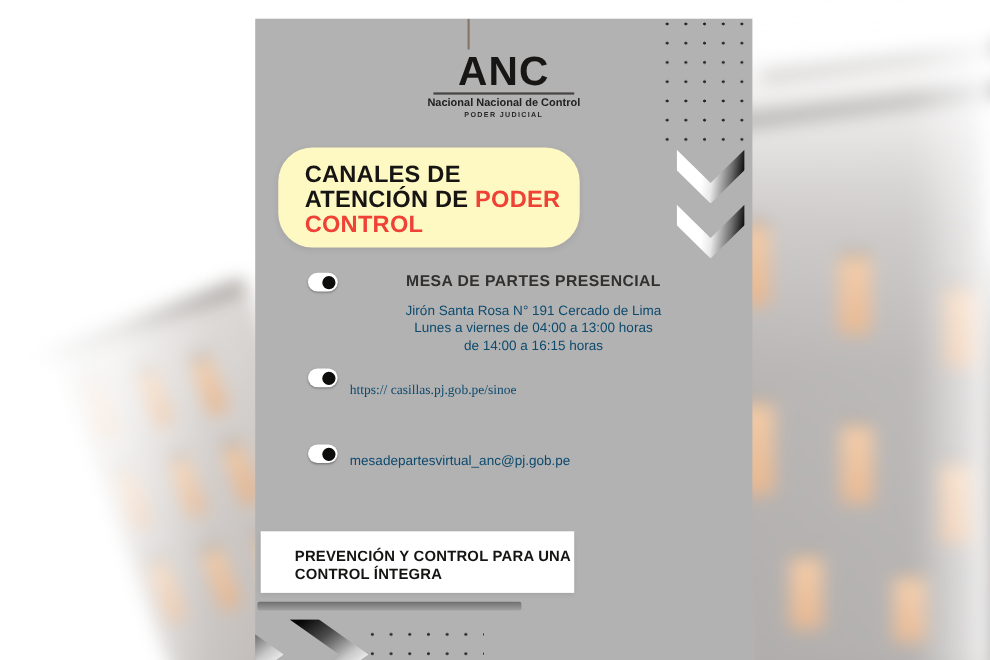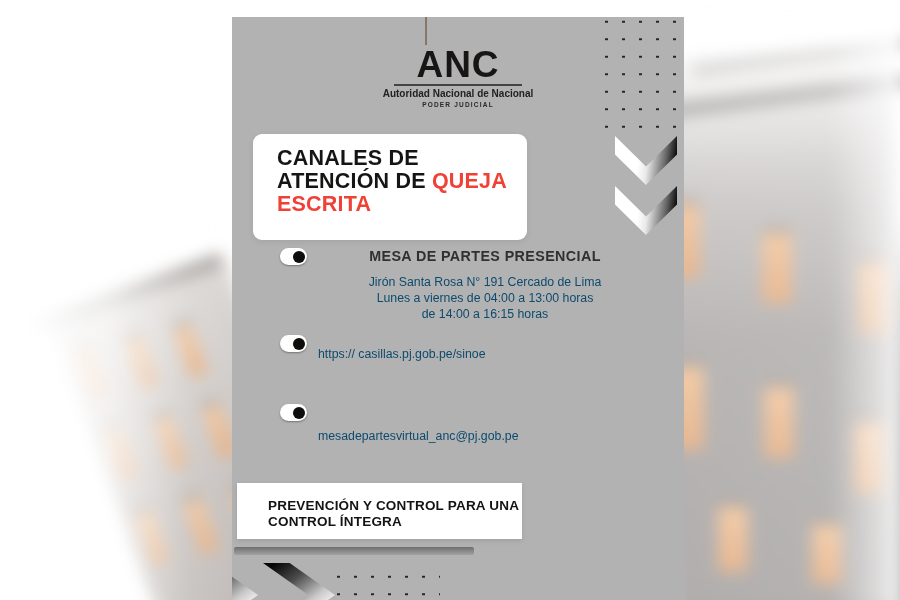--- a/index.html
+++ b/index.html
@@ -45,36 +45,36 @@
   
   .chevrons-down{position:absolute;right:7px;top:119px;width:62px;}
   .chev-down{
     width:62px;height:49px;margin-bottom:1px;
     clip-path:polygon(0% 0%,0% 38%,50% 100%,100% 38%,100% 0%,50% 62%);
     background:linear-gradient(97deg,#ffffff 38%,#e9e9e9 52%,#6a6a6a 78%,#0c0c0c 94%);
     filter:drop-shadow(-3px 4px 3px rgba(0,0,0,.28));
   }
   
   .title-card{
-    position:absolute;left:21px;top:117px;width:274px;height:106px;
-    background:#ffffff;border-radius:9px;box-shadow:0 2px 6px rgba(0,0,0,.08);
+    position:absolute;left:21px;top:117px;width:274px;height:91px;
+    background:#fef9c3;border-radius:31px;box-shadow:0 2px 6px rgba(0,0,0,.08);
   }
   .title-card h1{margin:13px 0 0 24px;font-size:21.5px;line-height:23px;font-weight:800;letter-spacing:.2px;color:#161514;}
   .red{color:#ef4136;}
   
   .channel{position:absolute;left:48px;width:372px;}
   .ch1{top:230px;text-align:center;} .ch2{top:317px;} .ch3{top:386px;}
   .toggle{
     position:absolute;left:0;top:1px;width:27px;height:17px;border-radius:9px;
     background:#ffffff;box-shadow:0 1px 2px rgba(0,0,0,.35);display:inline-block;
   }
   .knob{position:absolute;right:2px;top:2.5px;width:12px;height:12px;border-radius:50%;background:#0d0d0c;display:inline-block;}
   .ch-heading{margin:0 0 0 38px;font-size:14.3px;font-weight:700;letter-spacing:.4px;color:#32302e;line-height:18px;}
   .ch-body{margin:9px 0 0 38px;font-size:12.3px;line-height:16px;color:#0c4a6e;}
-  .ch2 .ch-body{margin-top:12px;} .ch3 .ch-body{margin-top:25px;}
+  .ch2 .ch-body{margin-top:12px;font-family:Liberation Serif, serif;} .ch3 .ch-body{margin-top:8px;}
   
   .slogan-box{position:absolute;left:5px;top:466px;width:285px;height:56px;background:#ffffff;box-shadow:0 2px 5px rgba(0,0,0,.1);}
   .slogan-box p{margin:15px 0 0 31px;font-size:13.5px;line-height:16px;font-weight:800;letter-spacing:.2px;color:#141413;}
   .slogan-shadow{position:absolute;left:2px;top:530px;width:240px;height:8px;border-radius:2px;
     background:linear-gradient(180deg,#6f6e6e 0%,#8c8b8b 55%,#a2a1a1 100%);}
   
   .chevrons-right{position:absolute;left:-46px;top:546px;height:70px;}
   .chev-right{
     position:absolute;width:72px;height:64px;
     clip-path:polygon(0% 0%,37% 0%,100% 50%,37% 100%,0% 100%,63% 50%);
@@ -127,26 +127,26 @@
     <div class="dots dots-top"></div>
 
     <div class="chevrons-down">
       <div class="chev-down"></div>
       <div class="chev-down"></div>
     </div>
 
     <header class="logo">
       <div class="logo-acronym">ANC</div>
       <div class="logo-rule"></div>
-      <div class="logo-subtitle">Autoridad Nacional de Nacional</div>
+      <div class="logo-subtitle">Nacional Nacional de Control</div>
       <div class="logo-inst">PODER JUDICIAL</div>
     </header>
 
     <section class="title-card">
-      <h1><span>CANALES DE</span><br><span>ATENCIÓN DE </span><span class="red">QUEJA</span><br><span class="red">ESCRITA</span></h1>
+      <h1><span>CANALES DE</span><br><span>ATENCIÓN DE </span><span class="red">PODER</span><br><span class="red">CONTROL</span></h1>
     </section>
 
     <div class="channel ch1">
       <span class="toggle">
           <span class="knob"></span>
         </span>
       <h2 class="ch-heading">MESA DE PARTES PRESENCIAL</h2>
       <div class="ch-body">
         <div>Jirón Santa Rosa N° 191 Cercado de Lima</div>
         <div>Lunes a viernes de 04:00 a 13:00 horas</div>

